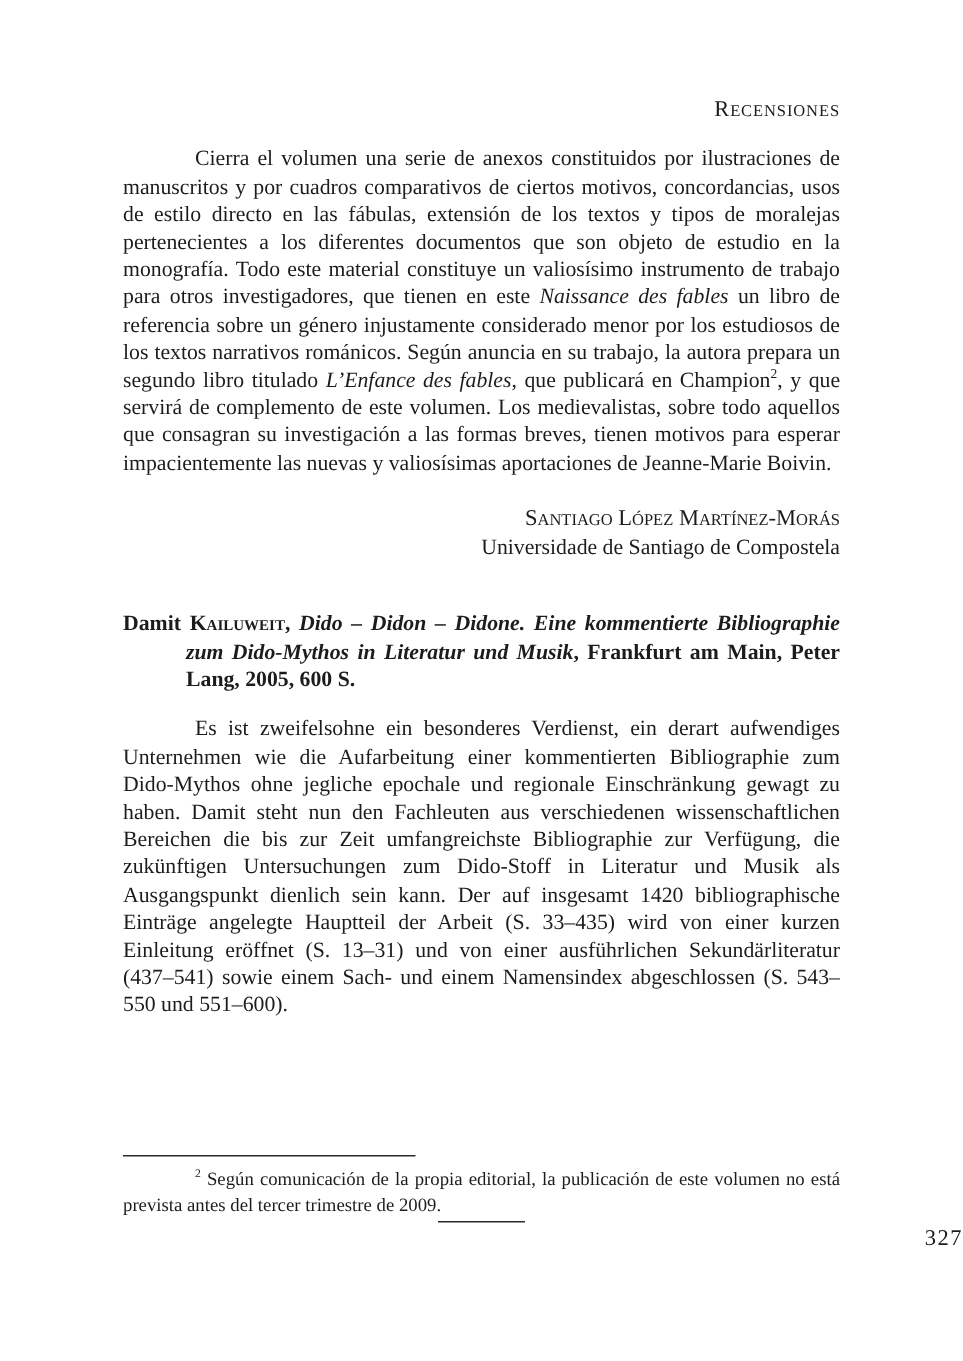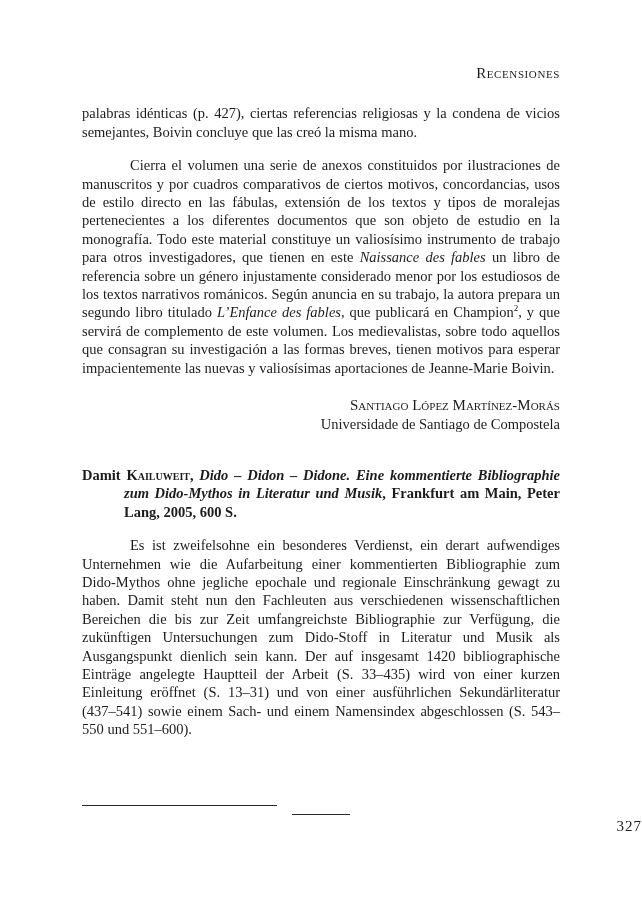--- a/index.html
+++ b/index.html
@@ -92,36 +92,36 @@
   }
 </style>
 </head>
 <body>
 
 <div class="page">
   <div class="content">
 
     <p class="running-head">Recensiones</p>
 
-    <p class="para-continuation">palabras idénticas (p. 427), ciertas referencias religiosas y la condena de vicios semejantes, Boivin concluye que las creó la misma mano.</p>
 
     <p class="body-para indent"><span>Cierra el volumen una serie de anexos constituidos por ilustraciones de manuscritos y por cuadros comparativos de ciertos motivos, concordancias, usos de estilo directo en las fábulas, extensión de los textos y tipos de moralejas pertenecientes a los diferentes documentos que son objeto de estudio en la monografía. Todo este material constituye un valiosísimo instrumento de trabajo para otros investigadores, que tienen en este </span><em>Naissance des fables</em><span> un libro de referencia sobre un género injustamente considerado menor por los estudiosos de los textos narrativos románicos. Según anuncia en su trabajo, la autora prepara un segundo libro titulado </span><em>L’Enfance des fables</em><span>, que publicará en Champion</span><sup>2</sup><span>, y que servirá de complemento de este volumen. Los medievalistas, sobre todo aquellos que consagran su investigación a las formas breves, tienen motivos para esperar impacientemente las nuevas y valiosísimas aportaciones de Jeanne-Marie Boivin.</span></p>
 
     <p class="signature">Santiago López Martínez-Morás</p>
 
     <p class="affiliation">Universidade de Santiago de Compostela</p>
 
     <p class="review-heading"><span>Damit </span><span class="smallcaps">Kailuweit</span><span>, </span><em>Dido – Didon – Didone. Eine kommentierte Bibliographie zum Dido-Mythos in Literatur und Musik</em><span>, Frankfurt am Main, Peter Lang, 2005, 600 S.</span></p>
 
     <p class="body-para indent">Es ist zweifelsohne ein besonderes Verdienst, ein derart aufwendiges Unternehmen wie die Aufarbeitung einer kommentierten Bibliographie zum Dido-Mythos ohne jegliche epochale und regionale Einschränkung gewagt zu haben. Damit steht nun den Fachleuten aus verschiedenen wissenschaftlichen Bereichen die bis zur Zeit umfangreichste Bibliographie zur Verfügung, die zukünftigen Untersuchungen zum Dido-Stoff in Literatur und Musik als Ausgangspunkt dienlich sein kann. Der auf insgesamt 1420 bibliographische Einträge angelegte Hauptteil der Arbeit (S. 33–435) wird von einer kurzen Einleitung eröffnet (S. 13–31) und von einer ausführlichen Sekundärliteratur (437–541) sowie einem Sach- und einem Namensindex abgeschlossen (S. 543–550 und 551–600).</p>
 
     <div class="spacer"></div>
 
     <div class="footnote-block">
       <hr class="footnote-rule">
+      <p class="footnote-text"><sup>2</sup><span> Según comunicación de la propia editorial, la publicación de este volumen no está prevista antes del tercer trimestre de 2009.</span></p>
     </div>
 
   </div>
 
   <div class="page-footer">
     <hr class="footer-rule">
     <div class="page-number">327</div>
   </div>
 </div>
 

